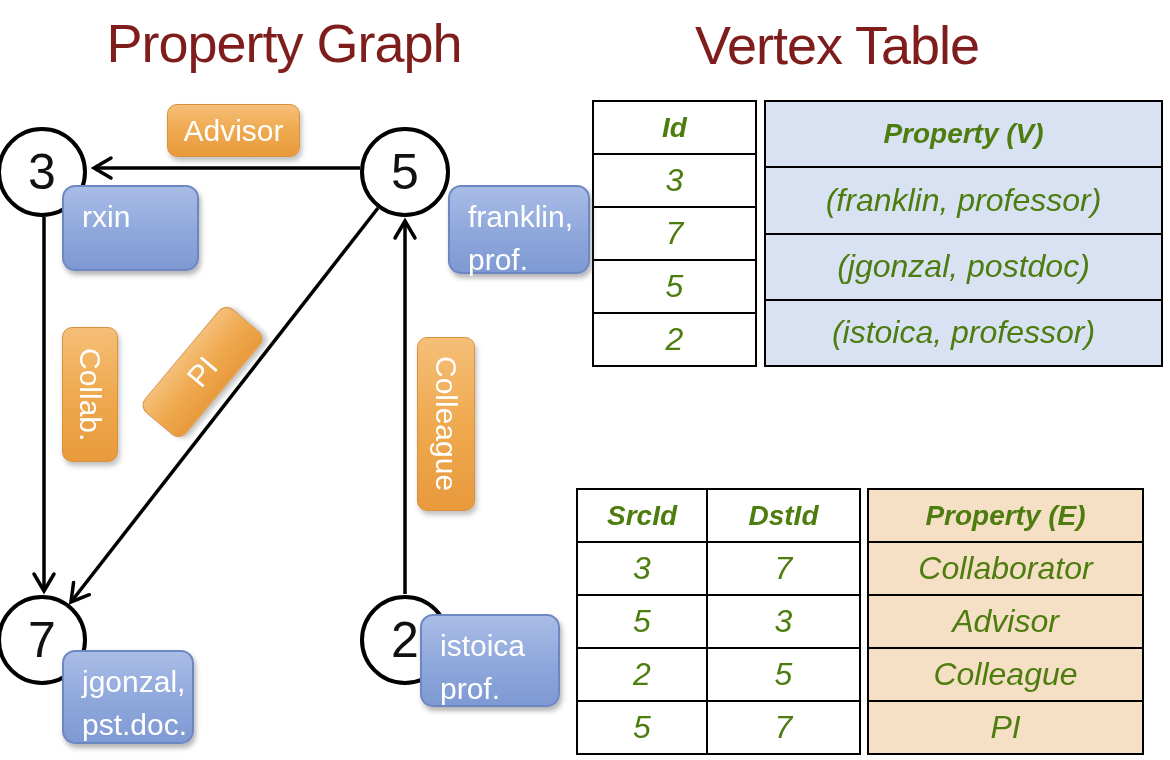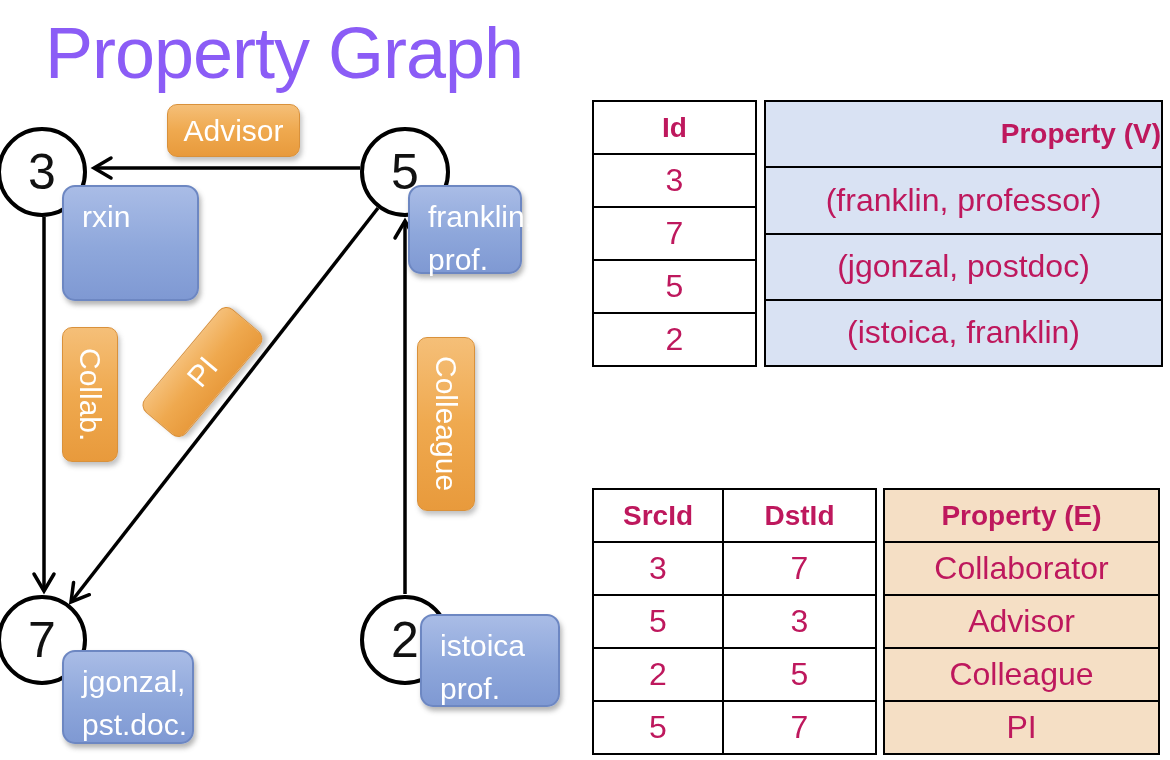--- a/index.html
+++ b/index.html
@@ -1,22 +1,22 @@
 <!DOCTYPE html>
 <html><head>
 <meta charset="utf-8">
 <style>
   html,body{margin:0;padding:0;background:#fff;}
   #stage{
     position:relative;width:1170px;height:760px;background:#ffffff;
     font-family:"Liberation Sans",sans-serif;overflow:hidden;
   }
   .big-title{
-    position:absolute;font-size:72px;font-weight:400;letter-spacing:-1px;
-    color:#8b5cf6;text-align:center;white-space:nowrap;
+    position:absolute;font-size:54px;font-weight:400;letter-spacing:-1px;
+    color:#7f1d1d;text-align:center;white-space:nowrap;
   }
   
   #graph-svg{position:absolute;left:0;top:0;width:585px;height:760px;z-index:1;}
   .node-circle{
     position:absolute;width:82px;height:82px;border:4px solid #000;border-radius:50%;
     background:#fff;z-index:2;display:flex;align-items:center;justify-content:center;
     font-size:50px;color:#111;
   }
   .vlabel{
     position:absolute;z-index:3;border-radius:13px;color:#fff;
@@ -33,21 +33,21 @@
   }
   .elabel.horiz{line-height:51px;}
   .elabel.vert{
     writing-mode:vertical-rl;display:flex;align-items:center;justify-content:center;
   }
   
   .tbl-wrap{position:absolute;display:flex;z-index:2;}
   table.blk{border-collapse:collapse;}
   table.blk td{
     border:2.5px solid #000;text-align:center;vertical-align:middle;
-    height:51px;font-size:32px;color:#be185d;padding:0;
+    height:51px;font-size:32px;color:#4d7c0f;padding:0;font-style:italic;
   }
   table.blk td.hdr{font-weight:bold;font-size:28px;}
   .prop-v td{background:#d9e2f3;}
   .prop-e td{background:#f5dfc5;}
 </style>
 </head>
 <body>
 
 <div id="stage">
 
@@ -71,41 +71,42 @@
   <div class="node-circle" style="left:360px;top:127px;">
     <span>5</span>
   </div>
   <div class="node-circle" style="left:-3px;top:595px;">
     <span>7</span>
   </div>
   <div class="node-circle" style="left:360px;top:595px;">
     <span>2</span>
   </div>
 
-  <div class="vlabel" style="left:62px;top:185px;width:137px;height:116px;">
+  <div class="vlabel" style="left:62px;top:185px;width:137px;height:86px;">
     <span>rxin</span>
   </div>
-  <div class="vlabel" style="left:408px;top:185px;width:114px;height:89px;">
+  <div class="vlabel" style="left:448px;top:185px;width:142px;height:89px;">
     <span>franklin,</span>
     <span>prof.</span>
   </div>
   <div class="vlabel" style="left:62px;top:650px;width:132px;height:94px;">
     <span>jgonzal,</span>
     <span>pst.doc.</span>
   </div>
   <div class="vlabel" style="left:420px;top:614px;width:140px;height:93px;">
     <span>istoica</span>
     <span>prof.</span>
   </div>
 
   <div class="elabel horiz" style="left:167px;top:104px;width:133px;height:53px;">Advisor</div>
   <div class="elabel vert" style="left:62px;top:327px;width:56px;height:135px;">Collab.</div>
   <div class="elabel horiz" style="left:135px;top:345px;width:135px;height:54px;transform:rotate(-50deg);">PI</div>
   <div class="elabel vert" style="left:417px;top:337px;width:58px;height:174px;">Colleague</div>
 
+  <div class="big-title" style="left:587px;top:14px;width:500px;">Vertex Table</div>
 
   <div class="tbl-wrap" style="left:592px;top:100px;gap:7px;">
     <table class="blk">
       <tbody>
           <tr>
             <td class="hdr" style="width:161px;">Id</td>
           </tr>
       <tr>
             <td>3</td>
           </tr>
@@ -116,37 +117,37 @@
             <td>5</td>
           </tr>
       <tr>
             <td>2</td>
           </tr>
     </tbody>
       </table>
     <table class="blk prop-v">
       <tbody>
           <tr>
-            <td class="hdr" style="width:395px;text-align:right;">Property (V)</td>
+            <td class="hdr" style="width:395px;">Property (V)</td>
           </tr>
       <tr>
             <td>(franklin, professor)</td>
           </tr>
       <tr>
             <td>(jgonzal, postdoc)</td>
           </tr>
       <tr>
-            <td>(istoica, franklin)</td>
+            <td>(istoica, professor)</td>
           </tr>
     </tbody>
       </table>
   </div>
 
 
-  <div class="tbl-wrap" style="left:592px;top:488px;gap:6px;">
+  <div class="tbl-wrap" style="left:576px;top:488px;gap:6px;">
     <table class="blk">
       <tbody>
           <tr>
         <td class="hdr" style="width:128px;">SrcId</td>
         <td class="hdr" style="width:151px;">DstId</td>
       </tr>
       <tr>
         <td>3</td>
         <td>7</td>
       </tr>

